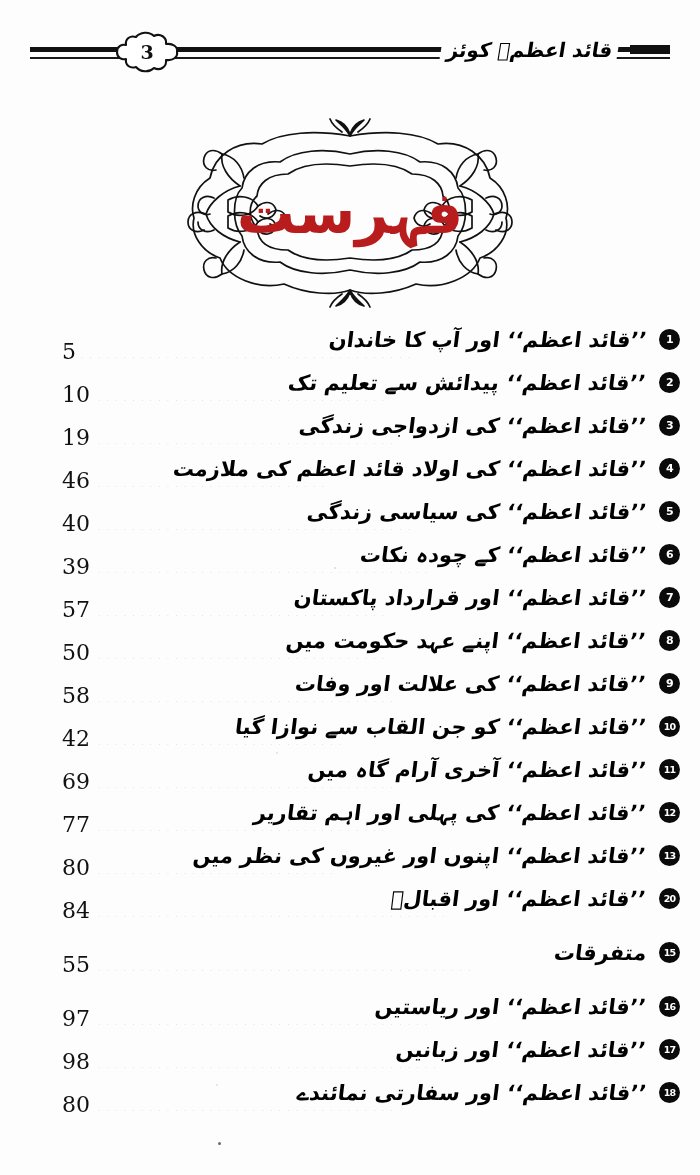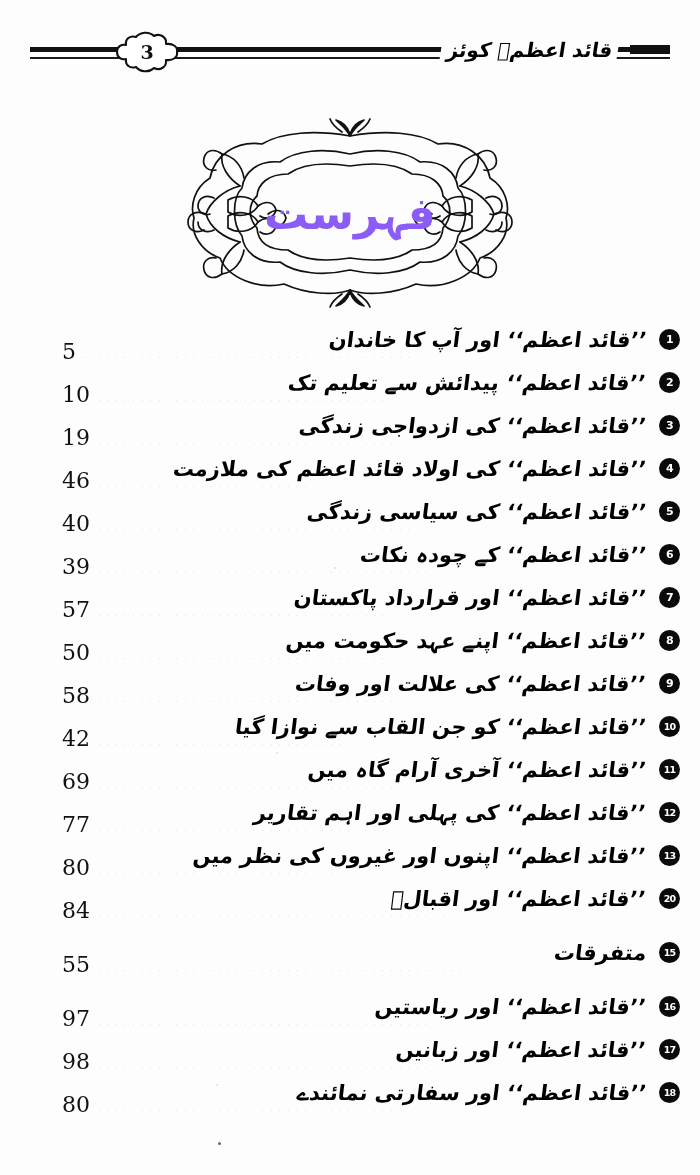--- a/index.html
+++ b/index.html
@@ -101,23 +101,23 @@
     height: 190px;
   }
   .ornament svg { display: block; width: 340px; height: 190px; }
   .ornament-word {
     position: absolute;
     left: 0; right: 0; top: 0;
     height: 190px;
     display: flex;
     align-items: center;
     justify-content: center;
-    font-size: 44px;
+    font-size: 58px;
     font-weight: 700;
-    color: #8b5cf6;
+    color: #b91c1c;
     padding-bottom: 6px;
     letter-spacing: -2px;
   }
 
   
   .toc {
     position: absolute;
     top: 322px;
     left: 62px;
     right: 20px;

